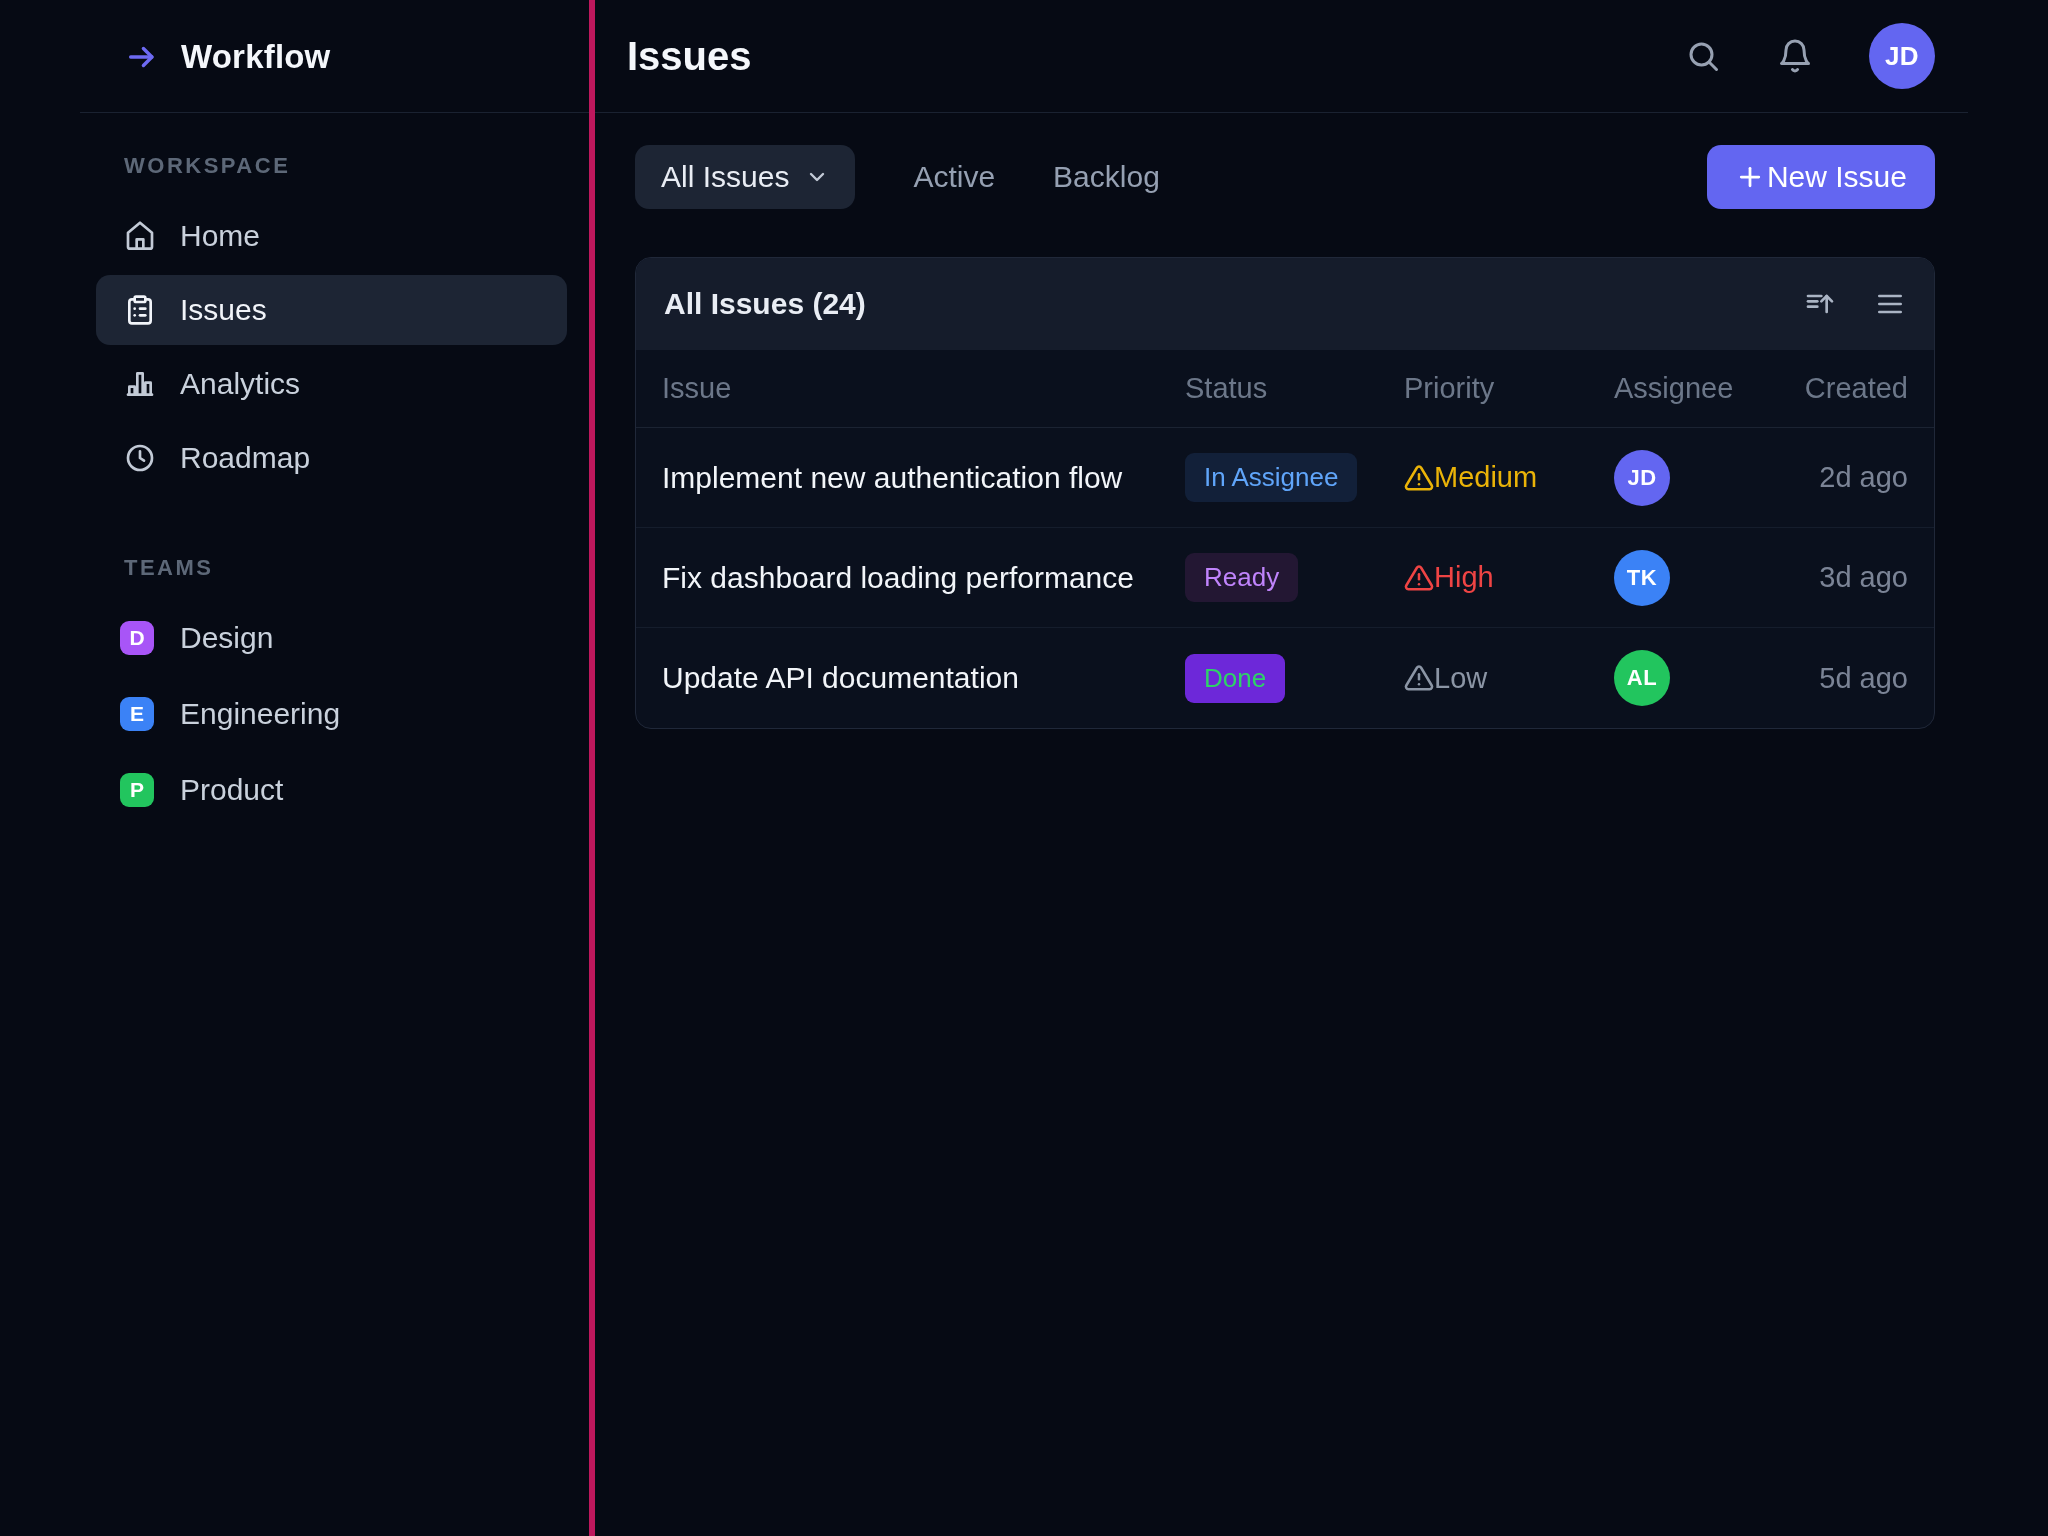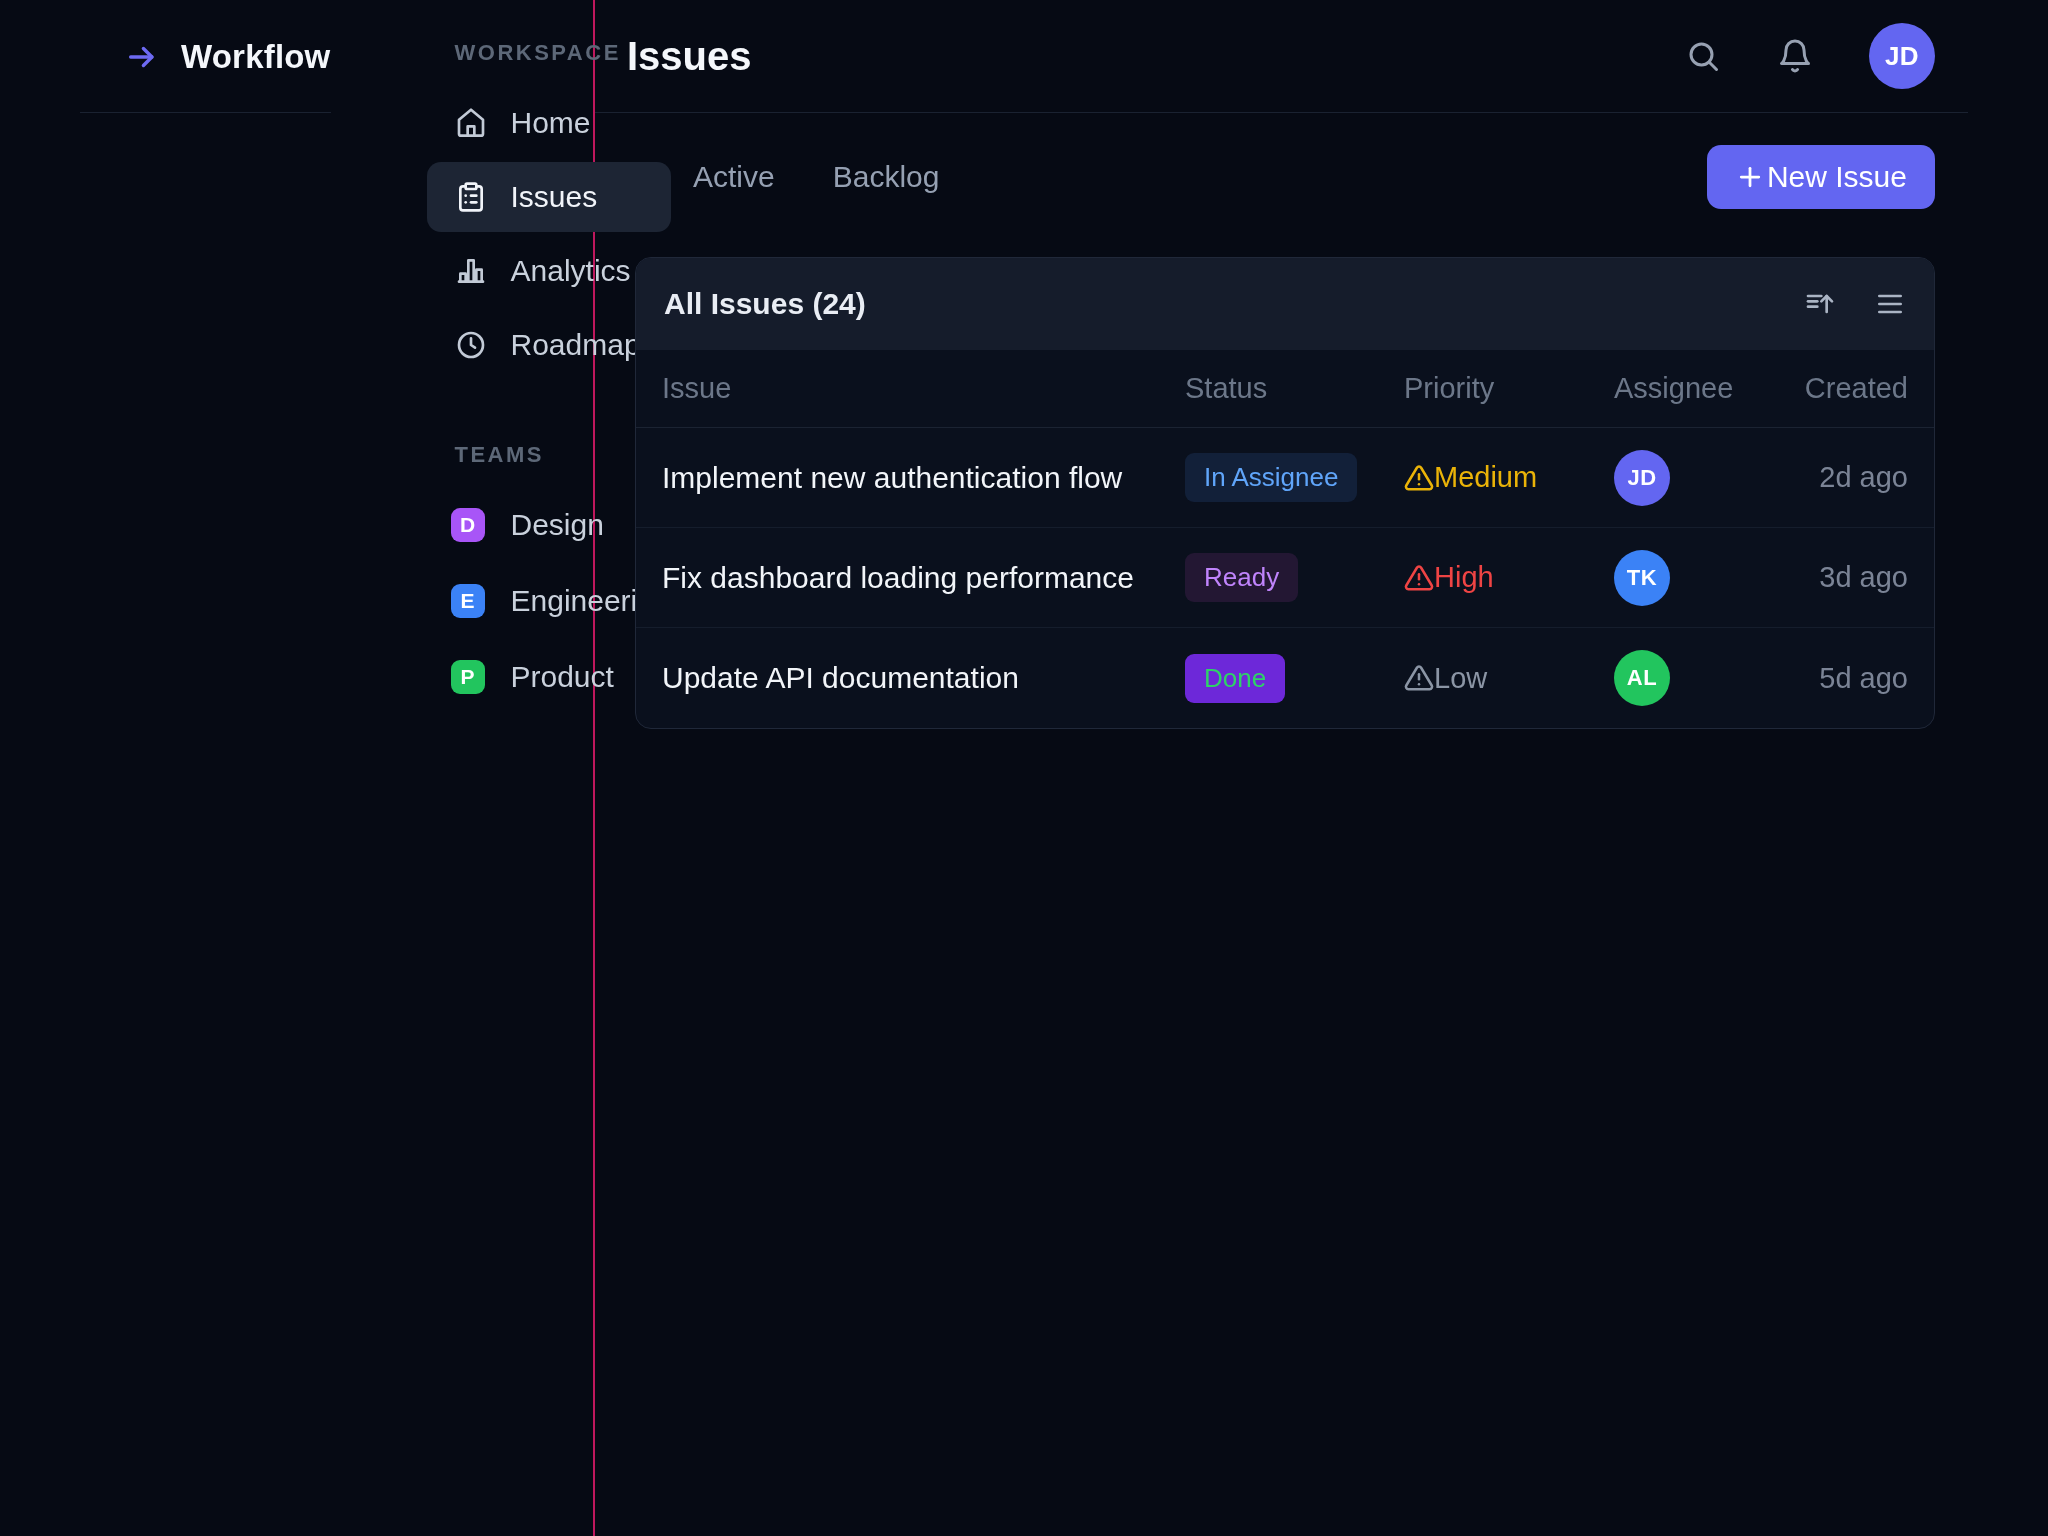--- a/index.html
+++ b/index.html
@@ -8,22 +8,22 @@
     font-family: "Liberation Sans", "DejaVu Sans", sans-serif;
     background: #060a14;
     color: #e6ebf2;
     overflow: hidden;
   }
   .app { display: flex; width: 2048px; height: 1536px; }
 
   
   .sidebar {
     width: 595px; flex-shrink: 0; height: 100%;
-    border-right: 2px solid #be185d;
-    display: flex; flex-direction: row;
+    border-right: 6px solid #be185d;
+    display: flex; flex-direction: column;
   }
   .logo-row {
     height: 113px; display: flex; align-items: center;
     padding-left: 125px; gap: 22px;
     position: relative;
   }
   .logo-row::after {
     content: ""; position: absolute; left: 80px; right: 0; bottom: 0;
     height: 1px; background: #1a2231;
   }
@@ -225,20 +225,26 @@
               <path d="M18 8a6 6 0 0 0-12 0c0 7-3 9-3 9h18s-3-2-3-9"></path>
               <path d="M13.7 21a2 2 0 0 1-3.4 0"></path>
             </svg>
         </button>
         <button class="avatar-lg" style="background-color: rgb(99, 102, 241);">JD</button>
       </div>
     </header>
 
     <div class="content">
       <div class="toolbar">
+        <button class="filter-pill">
+          <span>All Issues</span>
+          <svg viewBox="0 0 24 24" fill="none" stroke-width="2.4" stroke-linecap="round" stroke-linejoin="round">
+              <path d="m6 9 6 6 6-6"></path>
+            </svg>
+        </button>
         <button class="tab">Active</button>
         <button class="tab">Backlog</button>
         <div class="spacer"></div>
         <button class="new-issue-btn">
           <svg viewBox="0 0 24 24" fill="none" stroke-width="2.2" stroke-linecap="round">
               <path d="M12 5v14"></path>
               <path d="M5 12h14"></path>
             </svg>
           <span>New Issue</span>
         </button>

